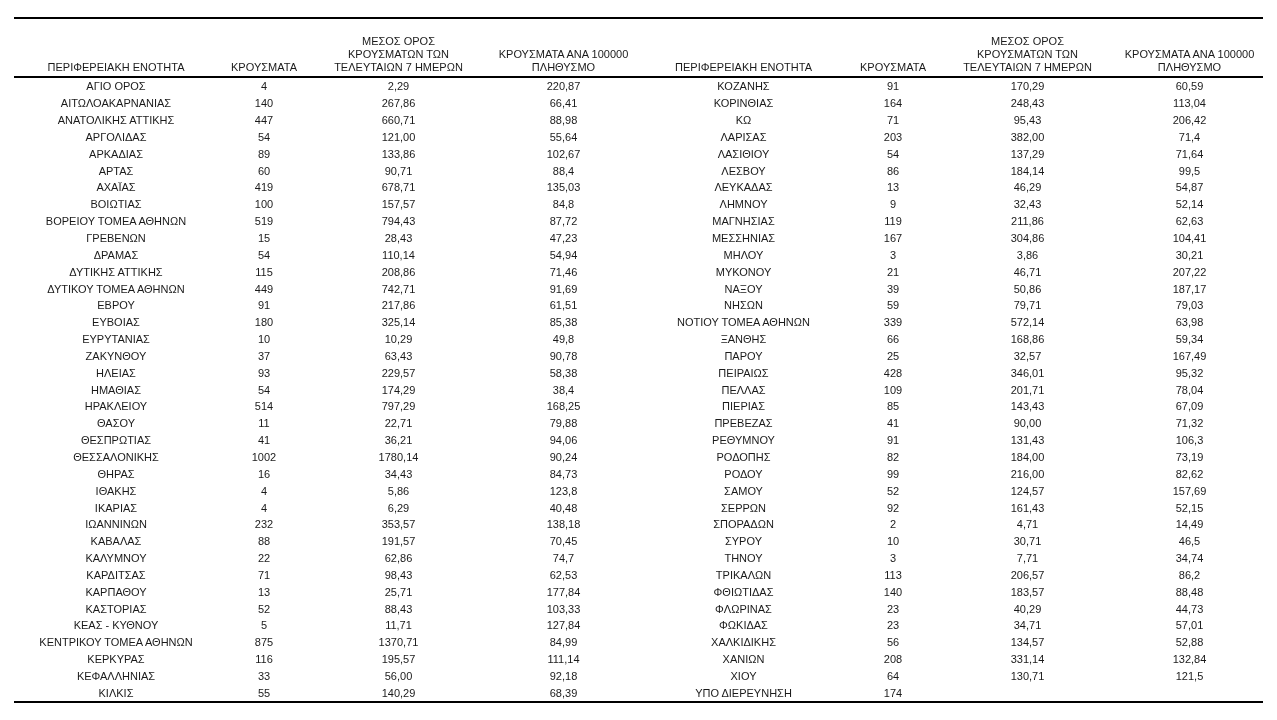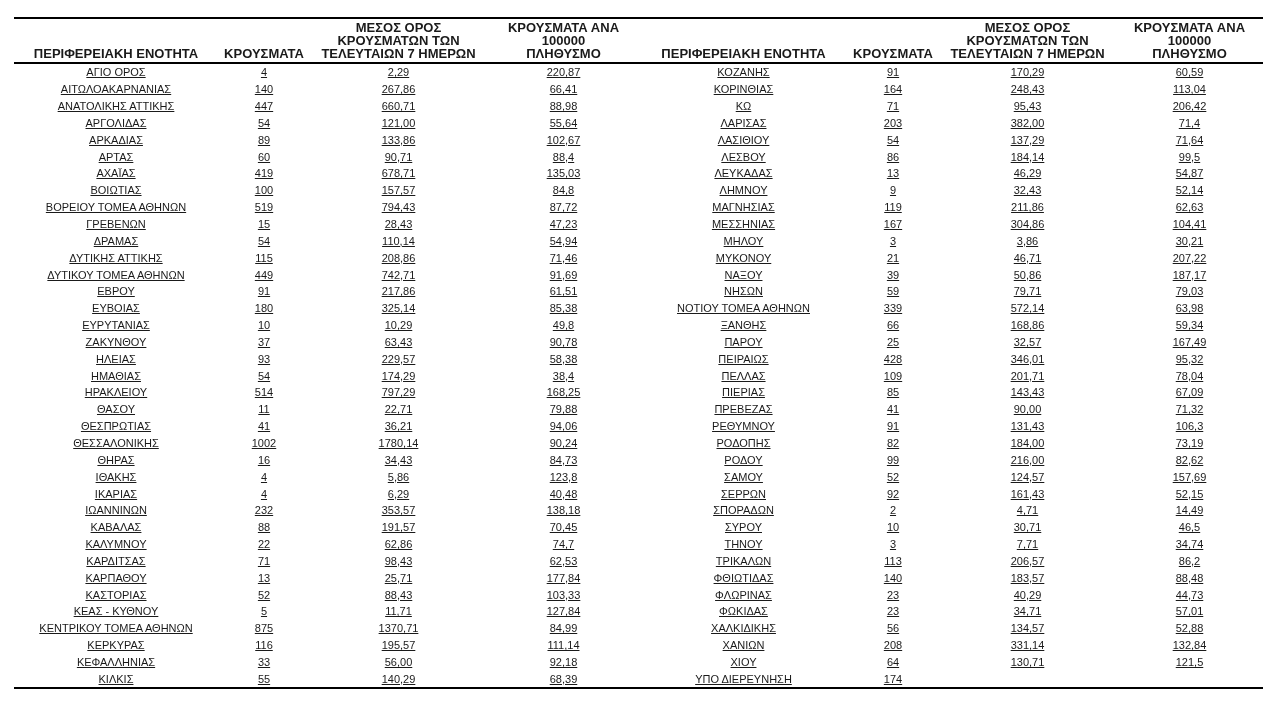--- a/index.html
+++ b/index.html
@@ -25,29 +25,28 @@
     table-layout: fixed;
     width: 1249px;
     margin: 17px 0 0 14px;
   }
   table.case-table thead tr {
     border-top: 2px solid #000000;
     border-bottom: 2px solid #000000;
   }
   table.case-table tbody {
     border-bottom: 2px solid #000000;
-    text-decoration: underline;
   }
   table.case-table th {
-    font-weight: bold;
-    font-size: 13px;
+    font-weight: normal;
+    font-size: 11px;
     line-height: 13px;
     text-align: center;
     vertical-align: bottom;
-    padding: 2px 0 2px 0;
+    padding: 16px 0 2px 0;
     white-space: pre-line;
   }
   table.case-table td {
     font-size: 11px;
     text-align: center;
     vertical-align: middle;
     height: 16.85px;
     padding: 0;
     white-space: nowrap;
     overflow: hidden;

